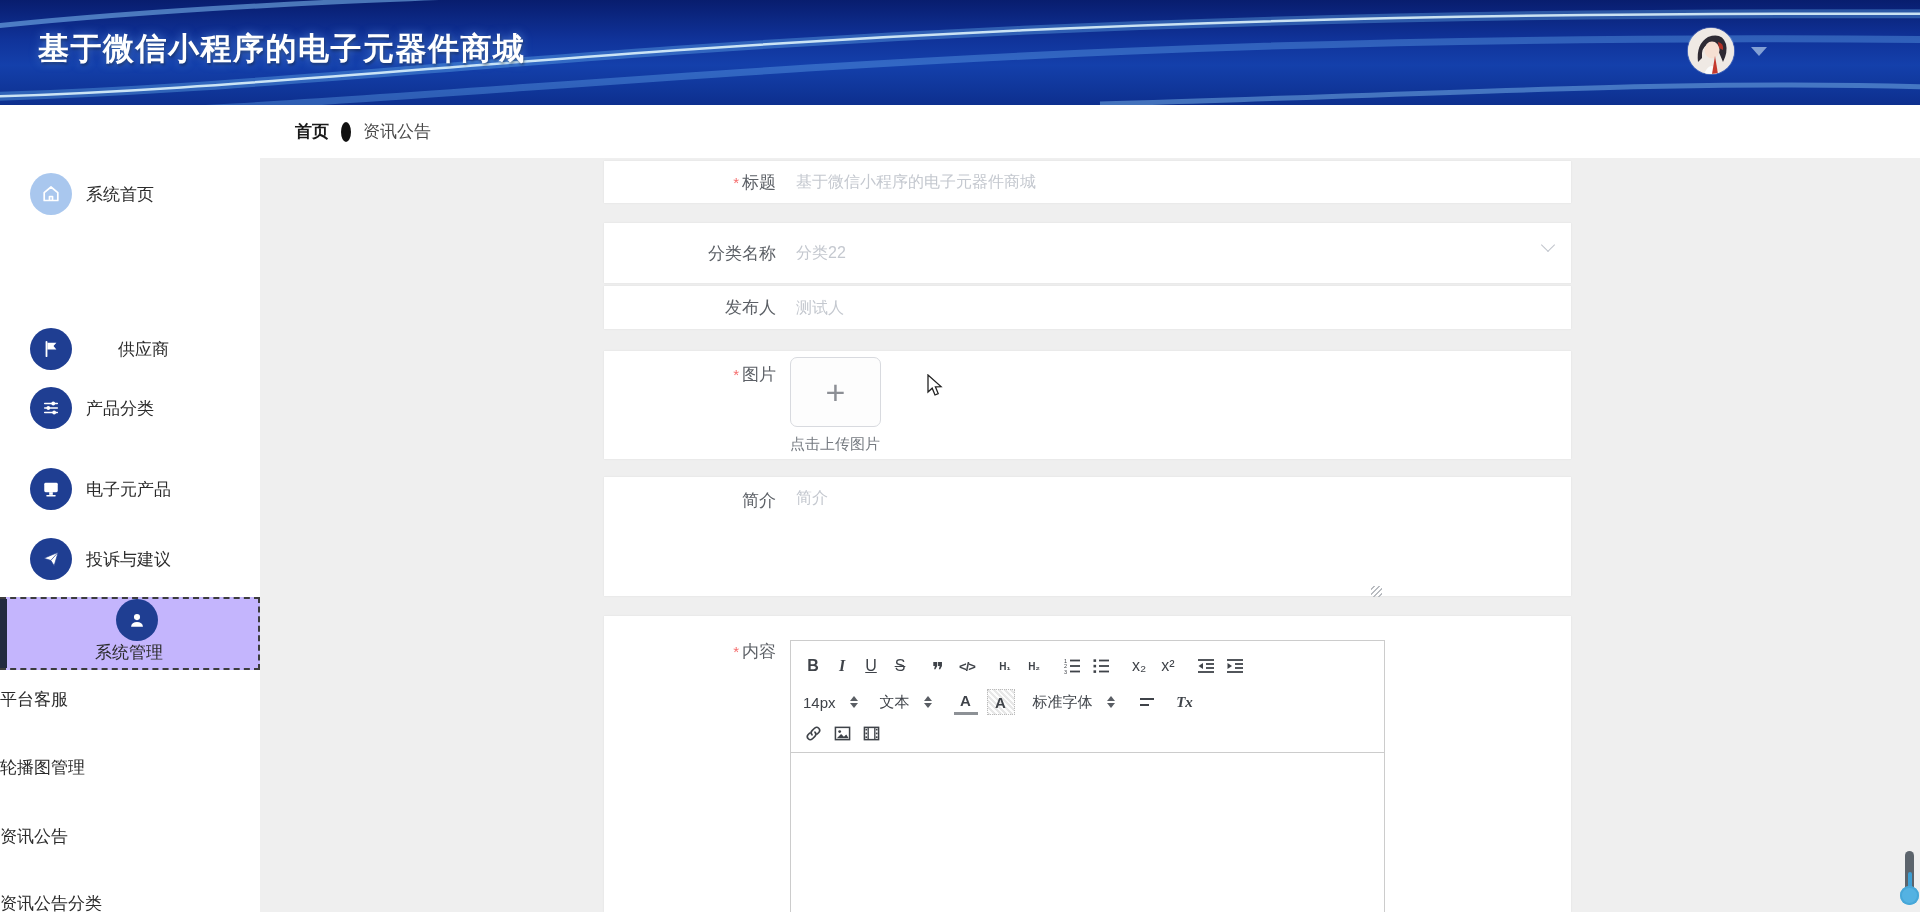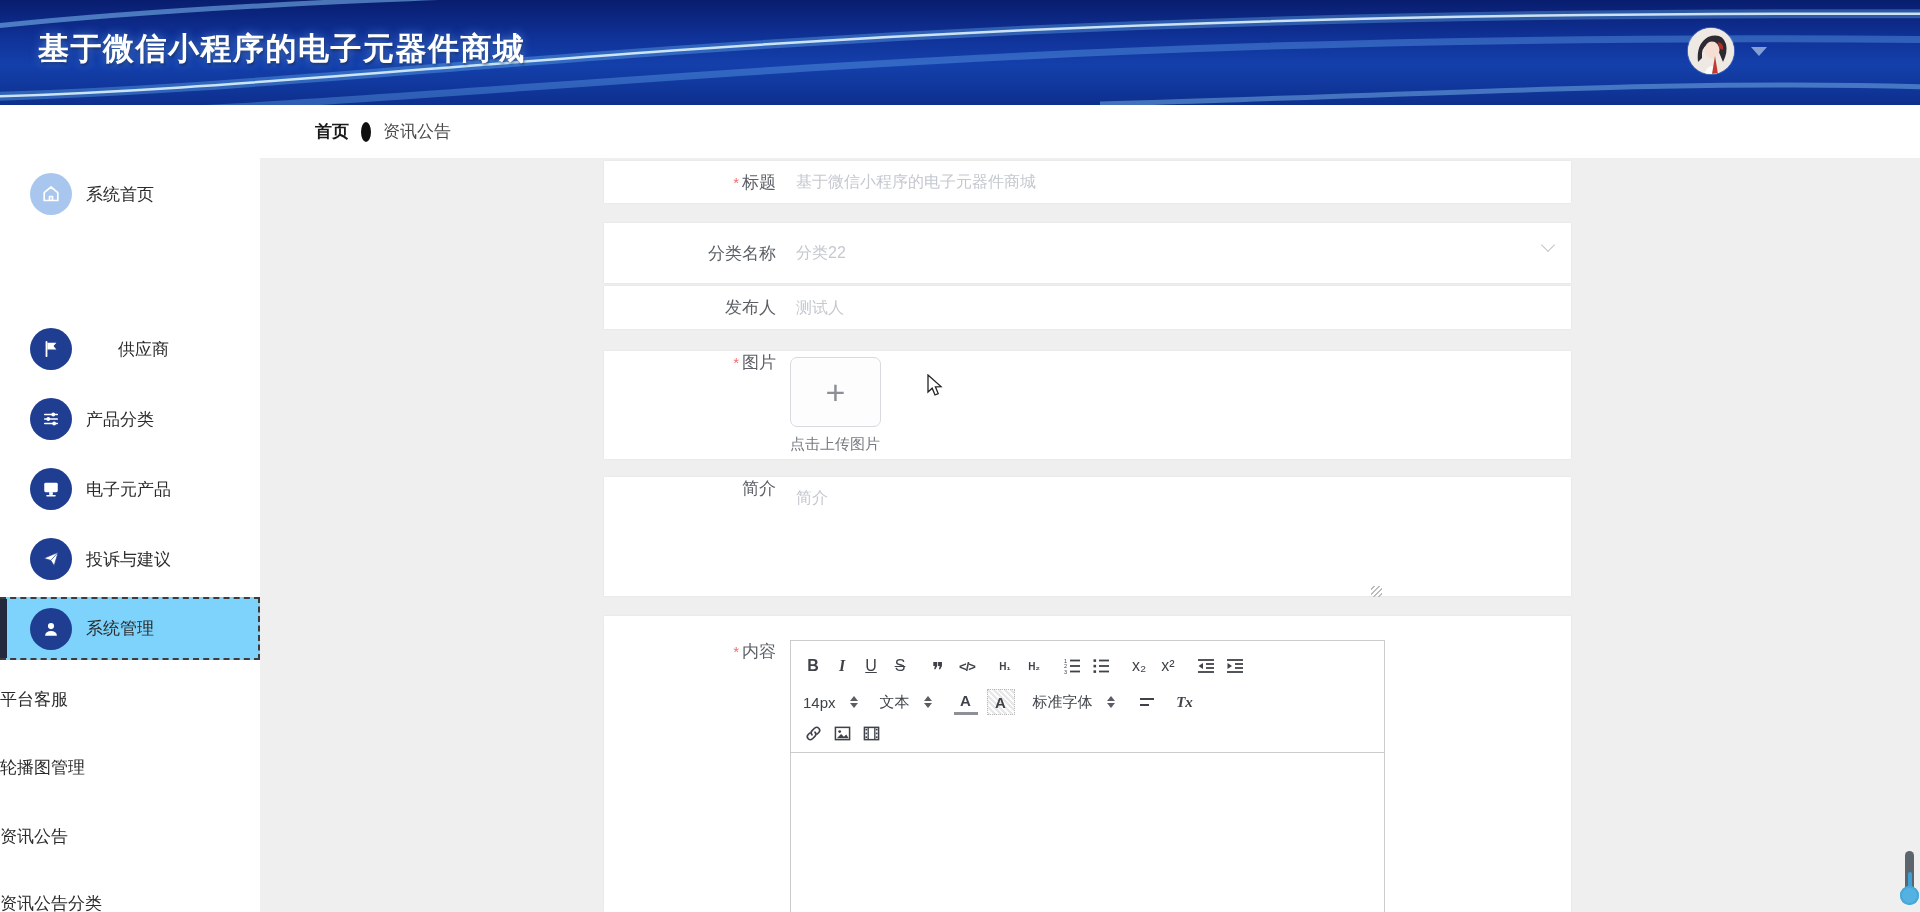--- a/index.html
+++ b/index.html
@@ -32,36 +32,36 @@
   }
   
   .sidebar{position:absolute;left:0;top:105px;width:260px;height:807px;background:#ffffff;}
   .nav-item{position:absolute;left:0;width:260px;height:70px;display:flex;align-items:center;cursor:pointer;}
   .nav-item .circle{
     width:42px;height:42px;border-radius:50%;margin-left:30px;margin-right:14px;
     display:flex;align-items:center;justify-content:center;flex:0 0 auto;background:#1f3e92;
   }
   .nav-item .circle.light{background:#a9c7ee;}
   .nav-item .lbl{font-size:17px;color:#2b2b2b;}
-  .ni-0{top:54px;} .ni-1{top:139px;} .ni-2{top:209px;gap:32px;} .ni-3{top:279px;}
+  .ni-0{top:54px;} .ni-1{top:139px;} .ni-2{top:209px;gap:32px;} .ni-3{top:268px;}
   .ni-4{top:349px;} .ni-5{top:419px;}
   .nav-item.selected{
-    top:492px;height:63px;background:#7dd3fc;
-    border:2px dashed #3c3c3c;border-left:none;box-sizing:border-box;
+    top:492px;height:73px;background:#c4b5fd;
+    border:2px dashed #3c3c3c;border-left:none;box-sizing:border-box;flex-direction:column;
   }
   .nav-item.selected .accent{position:absolute;left:0;top:0;width:7px;height:100%;background:#232a3f;}
   .sub-item{position:absolute;left:0;width:260px;height:44px;display:flex;align-items:center;
     box-sizing:border-box;font-size:17px;color:#2b2b2b;cursor:pointer;}
   .si-0{top:572px;} .si-1{top:640px;} .si-2{top:709px;} .si-3{top:776px;}
   
   .crumbbar{
     position:absolute;left:260px;top:105px;width:1660px;height:53px;background:#ffffff;
     display:flex;align-items:center;
   }
-  .crumb-home{margin-left:55px;font-size:17px;font-weight:bold;color:#1a1a1a;cursor:pointer;}
+  .crumb-home{margin-left:35px;font-size:17px;font-weight:bold;color:#1a1a1a;cursor:pointer;}
   .crumb-sep{width:10px;height:20px;border-radius:50%;background:#101010;margin:0 12px;}
   .crumb-cur{font-size:17px;color:#4a4a4a;}
   
   .main{position:absolute;left:260px;top:158px;width:1660px;height:754px;background:#efefef;}
   .card{position:absolute;left:344px;width:967px;background:#ffffff;box-shadow:0 0 2px rgba(0,0,0,.07);}
   .c-title{top:3px;height:42px;} .c-cat{top:65px;height:60px;} .c-pub{top:128px;height:43px;}
   .c-img{top:193px;height:108px;} .c-intro{top:319px;height:119px;} .c-content{top:458px;height:296px;}
   .row-flex{display:flex;align-items:center;height:100%;}
   .f-label{
     width:186px;box-sizing:border-box;text-align:right;padding-right:14px;
@@ -71,21 +71,21 @@
   .f-input{border:none;outline:none;flex:1;font-size:16px;color:#333;height:100%;
     font-family:inherit;background:transparent;padding:0 20px 0 6px;}
   .f-input::placeholder{color:#c4c8cf;}
   .sel-value{flex:1;font-size:16px;color:#c4c8cf;padding-left:6px;}
   .sel-chevron{
     position:absolute;right:18px;top:17px;width:9px;height:9px;
     border-right:1.6px solid #c0c4cc;border-bottom:1.6px solid #c0c4cc;
     transform:rotate(45deg);cursor:pointer;
   }
   .top-label{align-items:flex-start;}
-  .top-label .f-label{}
+  .top-label .f-label{padding-top:12px;}
   .upload-wrap{padding-top:6px;}
   .upload-box{
     width:89px;height:68px;border:1px solid #d8dadf;border-radius:7px;cursor:pointer;
     display:flex;align-items:center;justify-content:center;background:#fdfdfd;
   }
   .upload-plus{font-size:34px;color:#8c8f95;font-weight:300;line-height:1;}
   .upload-hint{margin-top:8px;font-size:15px;color:#757a80;}
   .intro-area{
     margin-top:11px;width:591px;height:96px;border:none;outline:none;resize:none;
     font-family:inherit;font-size:16px;color:#333;padding:0 0 0 6px;background:transparent;

